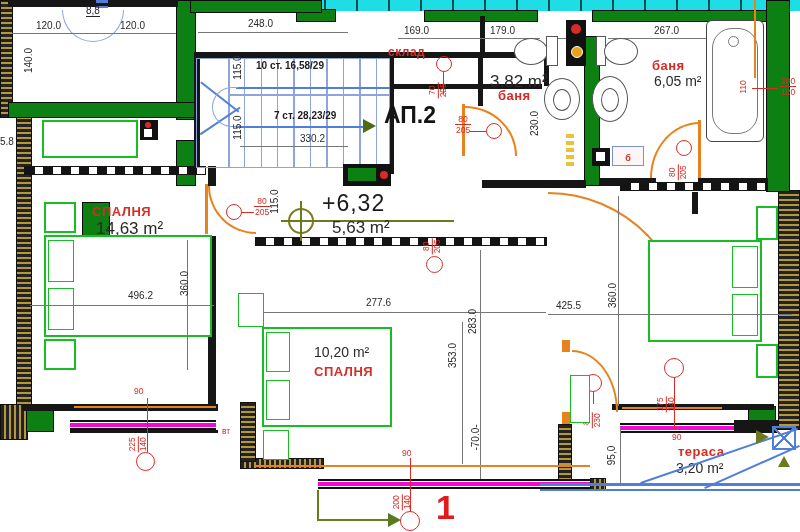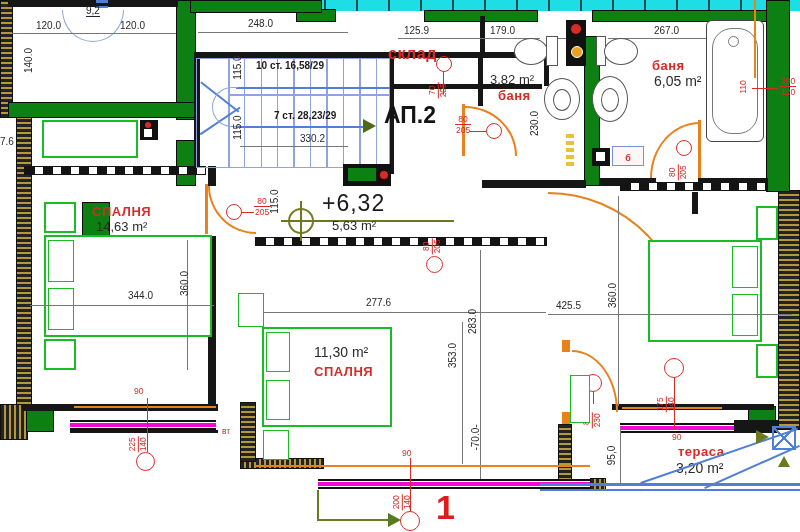--- a/index.html
+++ b/index.html
@@ -16,21 +16,21 @@
   
   .dl{position:absolute;background:#777}
   .redl{position:absolute;background:#d92b25}
   .tline{position:absolute;background:#4f7fd9}
   .oline{position:absolute;background:#e8821e}
   .olv{position:absolute;background:#6b7a1e}
   
   .hdim{position:absolute;font-size:10px;color:#2a2a2a;white-space:nowrap}
   .vdim{position:absolute;font-size:10px;color:#2a2a2a;white-space:nowrap;transform:rotate(-90deg);transform-origin:center}
   .rname{position:absolute;font-weight:bold;font-size:13px;color:#d92b25;white-space:nowrap;letter-spacing:.5px}
-  .rarea{position:absolute;font-size:13px;color:#2a2a2a;white-space:nowrap}
+  .rarea{position:absolute;font-size:17px;color:#2a2a2a;white-space:nowrap}
   .big{position:absolute;font-size:23px;font-weight:bold;color:#141414;white-space:nowrap}
   .lvltxt{position:absolute;font-size:23px;color:#1a1a1a;letter-spacing:1px;white-space:nowrap}
   .stxt{position:absolute;font-size:10px;font-weight:bold;color:#1c1c1c;white-space:nowrap}
   
   .circ{position:absolute;border:1.6px solid #d92b25;border-radius:50%;background:rgba(255,255,255,.0);box-sizing:border-box}
   .vfrac{position:absolute;color:#d92b25;font-size:8.5px;line-height:1.15;text-align:center;
          transform:rotate(-90deg);transform-origin:center;white-space:nowrap}
   .vfrac span{display:block;padding:0 1px}
   .vfrac span:first-child{border-bottom:1px solid #d92b25}
   .hfrac{position:absolute;color:#d92b25;font-size:8.5px;line-height:1.2;text-align:center}
@@ -100,25 +100,25 @@
   <div class="wb" style="left:692px;top:192px;width:6px;height:22px"></div>
 
   <div class="wdash" style="left:24px;top:166px;width:182px;height:9px"></div>
   <div class="wdash" style="left:255px;top:237px;width:292px;height:9px"></div>
   <div class="wdash" style="left:620px;top:182px;width:148px;height:9px"></div>
 
   <div class="arc" style="left:62px;top:10px;width:62px;height:32px;border:1.5px solid #8da4de;border-top:none;border-radius:0 0 31px 31px/0 0 32px 32px"></div>
   <div class="tline" style="left:96px;top:0;width:12px;height:3px"></div>
   <div class="tline" style="left:96px;top:6px;width:12px;height:2px"></div>
   <div class="dl" style="left:12px;top:33px;width:164px;height:1px"></div>
-  <div class="hdim" style="left:86px;top:5px;border-bottom:1px solid #223;color:#223">9,2</div>
+  <div class="hdim" style="left:86px;top:5px;border-bottom:1px solid #223;color:#223">8,8</div>
   <div class="hdim" style="left:36px;top:20px">120.0</div>
   <div class="hdim" style="left:120px;top:20px">120.0</div>
   <div class="vdim" style="left:16px;top:55px">140.0</div>
-  <div class="hdim" style="left:0;top:136px">7.6</div>
+  <div class="hdim" style="left:0;top:136px">5.8</div>
   <div class="furn" style="left:42px;top:120px;width:96px;height:38px"></div>
   <div class="abs" style="left:140px;top:120px;width:18px;height:20px;background:#111">
      <div class="abs" style="left:4px;top:9px;width:8px;height:8px;background:#fff"></div>
      <div class="abs" style="left:5px;top:2px;width:6px;height:6px;background:#d92b25;border-radius:50%"></div>
   </div>
 
   <div class="stair" style="left:228px;top:58px;width:162px;height:37px"></div>
   <div class="stair" style="left:228px;top:95px;width:162px;height:73px"></div>
   <div class="abs" style="left:196px;top:58px;width:34px;height:110px;border:1px solid #8da4de;box-sizing:border-box"></div>
   <div class="tline" style="left:196px;top:96px;width:48px;height:1.5px;transform:rotate(38deg)"></div>
@@ -129,23 +129,23 @@
   <div class="tri-r" style="left:363px;top:119px"></div>
   <div class="stxt" style="left:256px;top:60px">10 ст. 16,58/29</div>
   <div class="stxt" style="left:274px;top:110px">7 ст. 28,23/29</div>
   <div class="dl" style="left:198px;top:32px;width:150px;height:1px"></div>
   <div class="hdim" style="left:248px;top:18px">248.0</div>
   <div class="dl" style="left:240px;top:146px;width:108px;height:1px"></div>
   <div class="hdim" style="left:300px;top:133px">330.2</div>
   <div class="vdim" style="left:225px;top:62px">115.0</div>
   <div class="vdim" style="left:225px;top:122px">115.0</div>
 
-  <div class="hdim" style="left:404px;top:25px">125.9</div>
+  <div class="hdim" style="left:404px;top:25px">169.0</div>
   <div class="dl" style="left:398px;top:38px;width:142px;height:1px"></div>
-  <div class="rname" style="left:388px;top:45px;font-size:16px">склад</div>
+  <div class="rname" style="left:388px;top:45px;font-size:12px">склад</div>
   <div class="circ" style="left:436px;top:56px;width:16px;height:16px"></div>
   <div class="redl" style="left:443px;top:72px;width:1px;height:22px"></div>
   <div class="vfrac" style="left:430px;top:80px">
     <span>70</span>
       <span>205</span>
   </div>
 
   <div class="hdim" style="left:490px;top:25px">179.0</div>
   <div class="dl" style="left:548px;top:38px;width:36px;height:1px"></div>
   <div class="rarea" style="left:490px;top:72px">3,82 m²</div>
@@ -237,32 +237,32 @@
   <div class="arc" style="left:548px;top:192px;width:142px;height:146px;border-top:2.5px solid #e8821e;border-right:2.5px solid #e8821e;border-radius:0 100% 0 0"></div>
 
   <div class="rname" style="left:92px;top:204px">СПАЛНЯ</div>
   <div class="rarea" style="left:96px;top:219px">14,63 m²</div>
   <div class="furn" style="left:44px;top:202px;width:32px;height:31px"></div>
   <div class="furn" style="left:44px;top:235px;width:168px;height:102px"></div>
   <div class="furn2" style="left:48px;top:240px;width:26px;height:42px"></div>
   <div class="furn2" style="left:48px;top:288px;width:26px;height:42px"></div>
   <div class="furn" style="left:44px;top:339px;width:32px;height:31px"></div>
   <div class="dl" style="left:30px;top:305px;width:184px;height:1px"></div>
-  <div class="hdim" style="left:128px;top:290px">344.0</div>
+  <div class="hdim" style="left:128px;top:290px">496.2</div>
   <div class="dl" style="left:187px;top:240px;width:1px;height:130px"></div>
   <div class="vdim" style="left:172px;top:278px">360.0</div>
 
   <div class="dl" style="left:258px;top:312px;width:288px;height:1px"></div>
   <div class="hdim" style="left:366px;top:297px">277.6</div>
   <div class="furn2" style="left:238px;top:293px;width:26px;height:34px"></div>
   <div class="furn" style="left:262px;top:327px;width:130px;height:100px"></div>
   <div class="furn2" style="left:266px;top:332px;width:24px;height:40px"></div>
   <div class="furn2" style="left:266px;top:380px;width:24px;height:40px"></div>
   <div class="furn2" style="left:263px;top:430px;width:26px;height:30px"></div>
-  <div class="rarea" style="left:314px;top:344px;font-size:14px">11,30 m²</div>
+  <div class="rarea" style="left:314px;top:344px;font-size:14px">10,20 m²</div>
   <div class="rname" style="left:314px;top:364px">СПАЛНЯ</div>
   <div class="dl" style="left:462px;top:322px;width:1px;height:142px"></div>
   <div class="vdim" style="left:440px;top:350px">353.0</div>
   <div class="dl" style="left:480px;top:250px;width:1px;height:238px"></div>
   <div class="vdim" style="left:460px;top:316px">283.0</div>
   <div class="vdim" style="left:462px;top:432px">-70.0-</div>
   <div class="p90" style="left:222px;top:426px;font-weight:normal">вт</div>
 
   <div class="rarea" style="left:672px;top:262px;font-size:14px">15,27 m²</div>
   <div class="rname" style="left:676px;top:282px">СПАЛНЯ</div>

